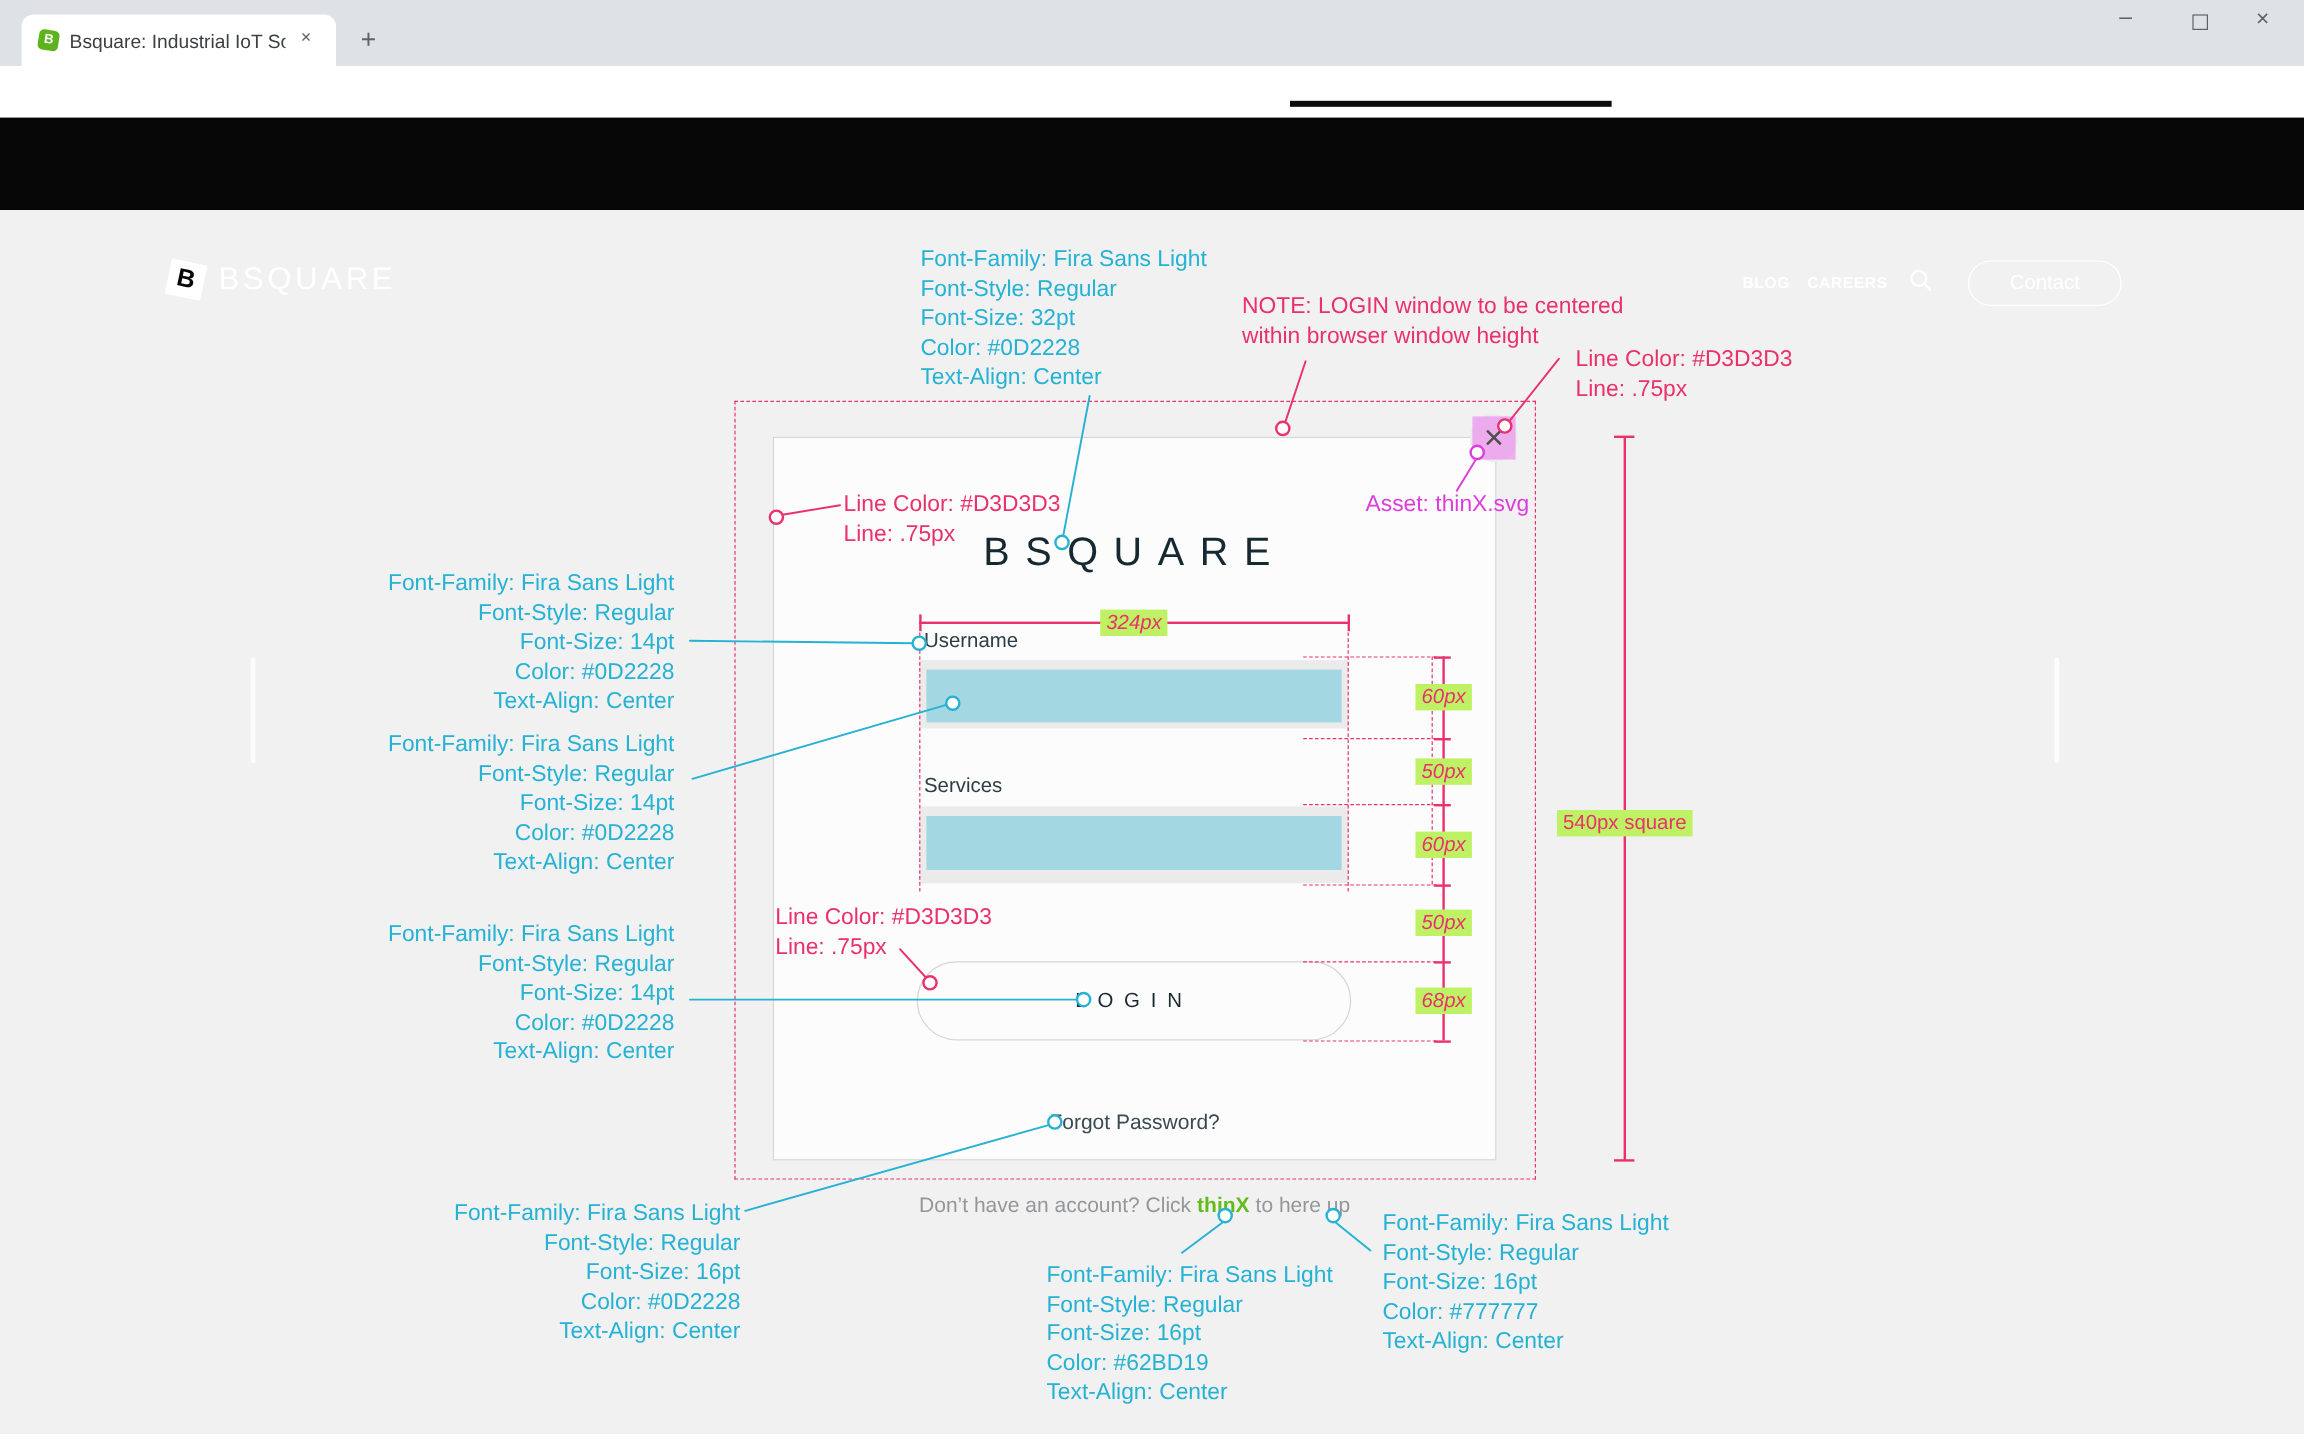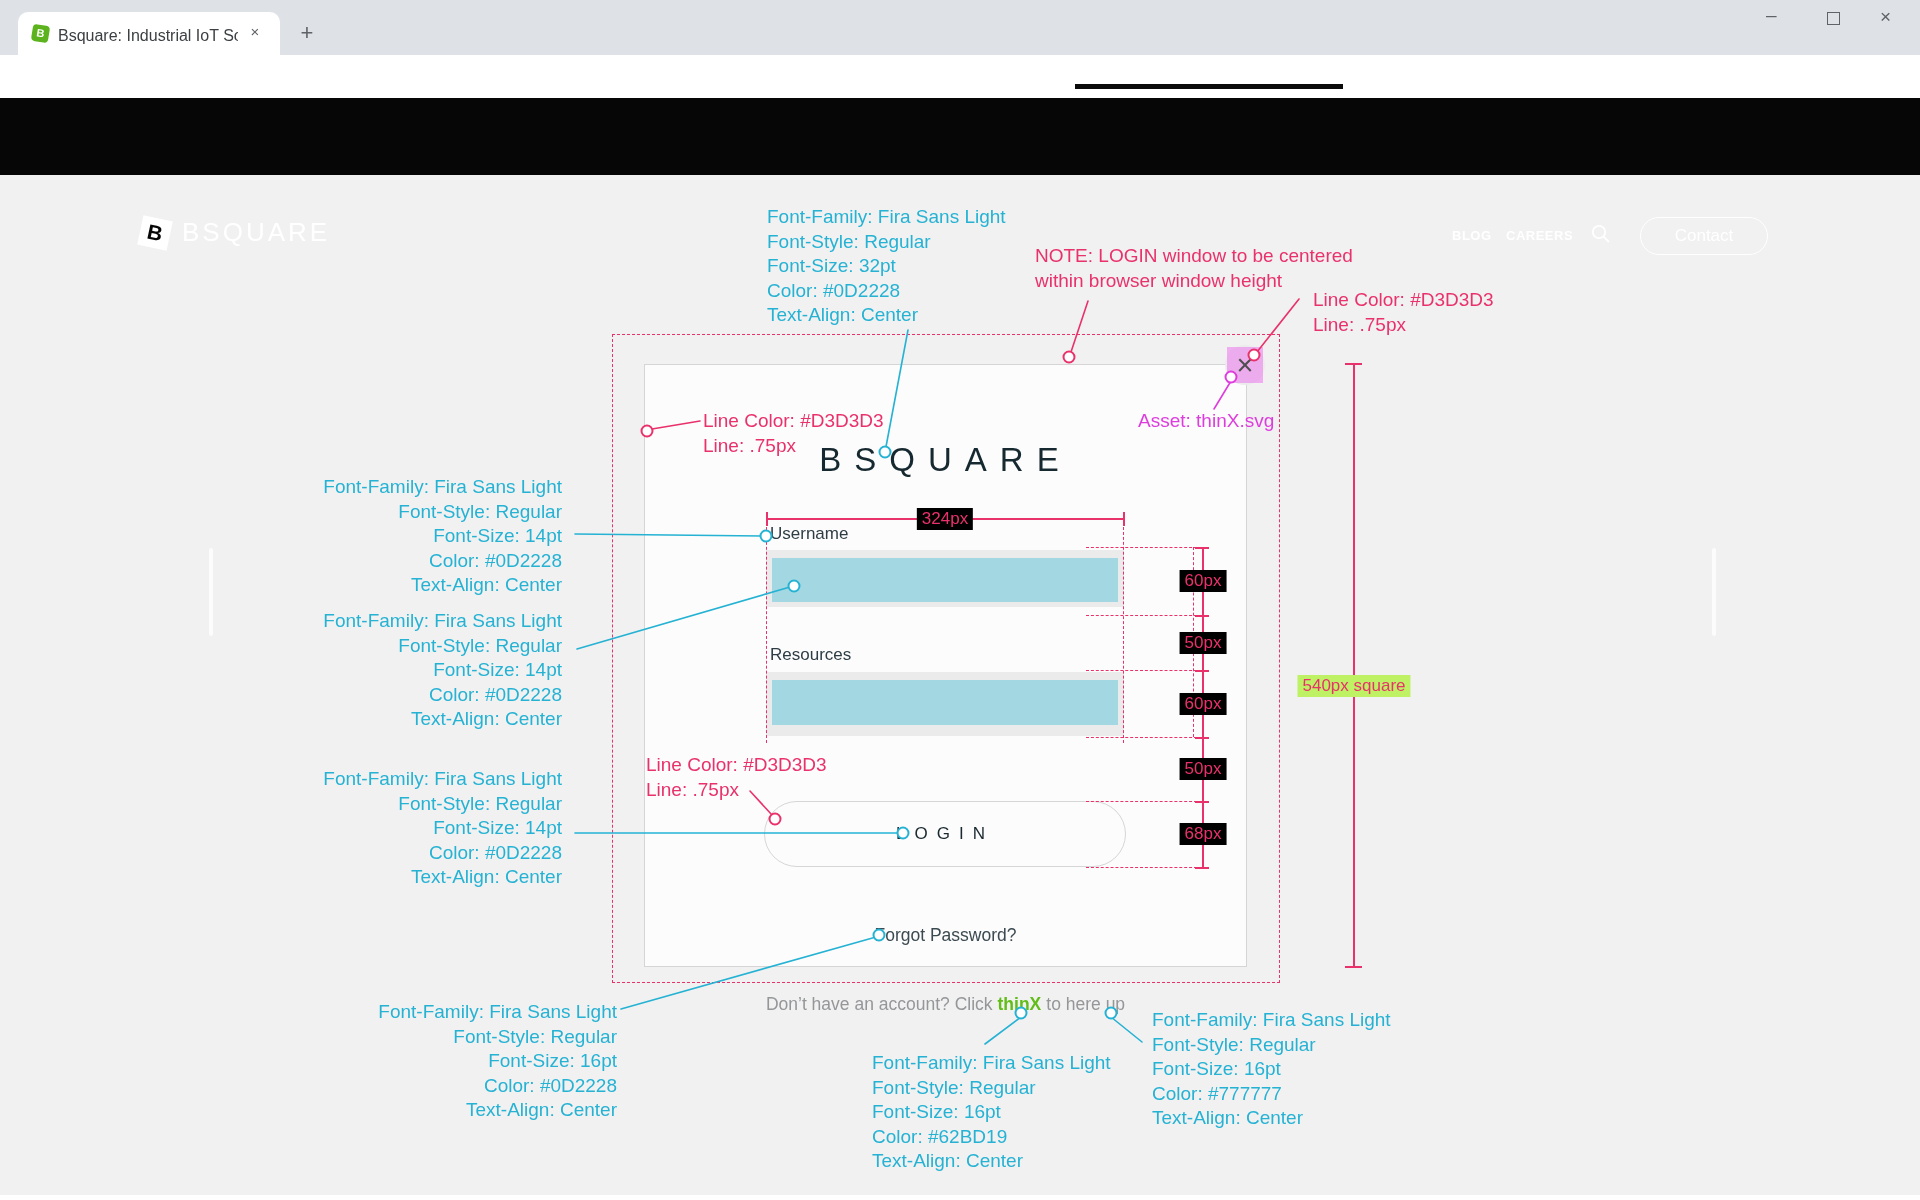--- a/index.html
+++ b/index.html
@@ -60,21 +60,21 @@
   .forgot { left:644px; top:925px; width:603px; text-align:center; font-size:17.5px; color:#3b4a51; }
   .signup { left:644px; top:994px; width:603px; text-align:center; font-size:17.5px; color:#949698; }
   .signup .green { color:#62BD19; font-weight:bold; margin:0 5px; }
 
   
   .pink-solid-h { height:1.5px; background:#e9316b; }
   .pink-solid-v { width:1.5px; background:#e9316b; }
   .dash-v { width:0; border-left:1px dashed #e9316b; }
   .dash-h { height:0; border-top:1px dashed #e9316b; }
   .mlabel { color:#e9316b; font-size:17px; white-space:nowrap; transform:translate(-50%,-50%); padding:1px 5px; }
-  .bg-win { background:#000000; }
+  .bg-win { background:#bef264;font-style:italic; }
   .bg-page { background:#bef264; }
 
   
   .spec { color:#25b2d3; font-size:19px; line-height:24.5px; white-space:nowrap; }
   .spec .k, .pink-block .k, .mag-block .k { font-weight:normal; }
   .spec.right { text-align:right; }
   .pink-block { color:#e9316b; font-size:19px; line-height:25px; white-space:nowrap; }
   .note-block { color:#e9316b; font-size:19px; line-height:25px; width:330px; white-space:normal; }
   .mag-block { color:#dd3ddd; font-size:19px; white-space:nowrap; }
 
@@ -149,21 +149,21 @@
 <div class="abs welcome">BSQUARE</div>
 
 <div class="abs mock-close-circle"></div>
 <div class="abs asset-overlay"></div>
 <div class="abs mock-close-x">×</div>
 
 <div class="abs field-label" style="left:770px; top:524px;">Username</div>
 <div class="abs field-band" style="left:766px; top:550px; width:358px; height:57px;"></div>
 <div class="abs field-blue" style="left:772px; top:558px; width:346px; height:44px;"></div>
 
-<div class="abs field-label" style="left:770px; top:645px;">Resources</div>
+<div class="abs field-label" style="left:770px; top:645px;">Services</div>
 <div class="abs field-band" style="left:766px; top:672px; width:358px; height:64px;"></div>
 <div class="abs field-blue" style="left:772px; top:680px; width:346px; height:45px;"></div>
 
 <div class="abs login-btn">LOGIN</div>
 <div class="abs forgot">Forgot Password?</div>
 <div class="abs signup"><span>Don’t have an account? Click</span><span class="green">thinX</span><span>to here up</span></div>
 
 <div class="abs pink-solid-h" style="left:766px; top:518px; width:358px;"></div>
 <div class="abs pink-solid-v" style="left:766px; top:512px; height:14px;"></div>
 <div class="abs pink-solid-v" style="left:1123px; top:512px; height:14px;"></div>

